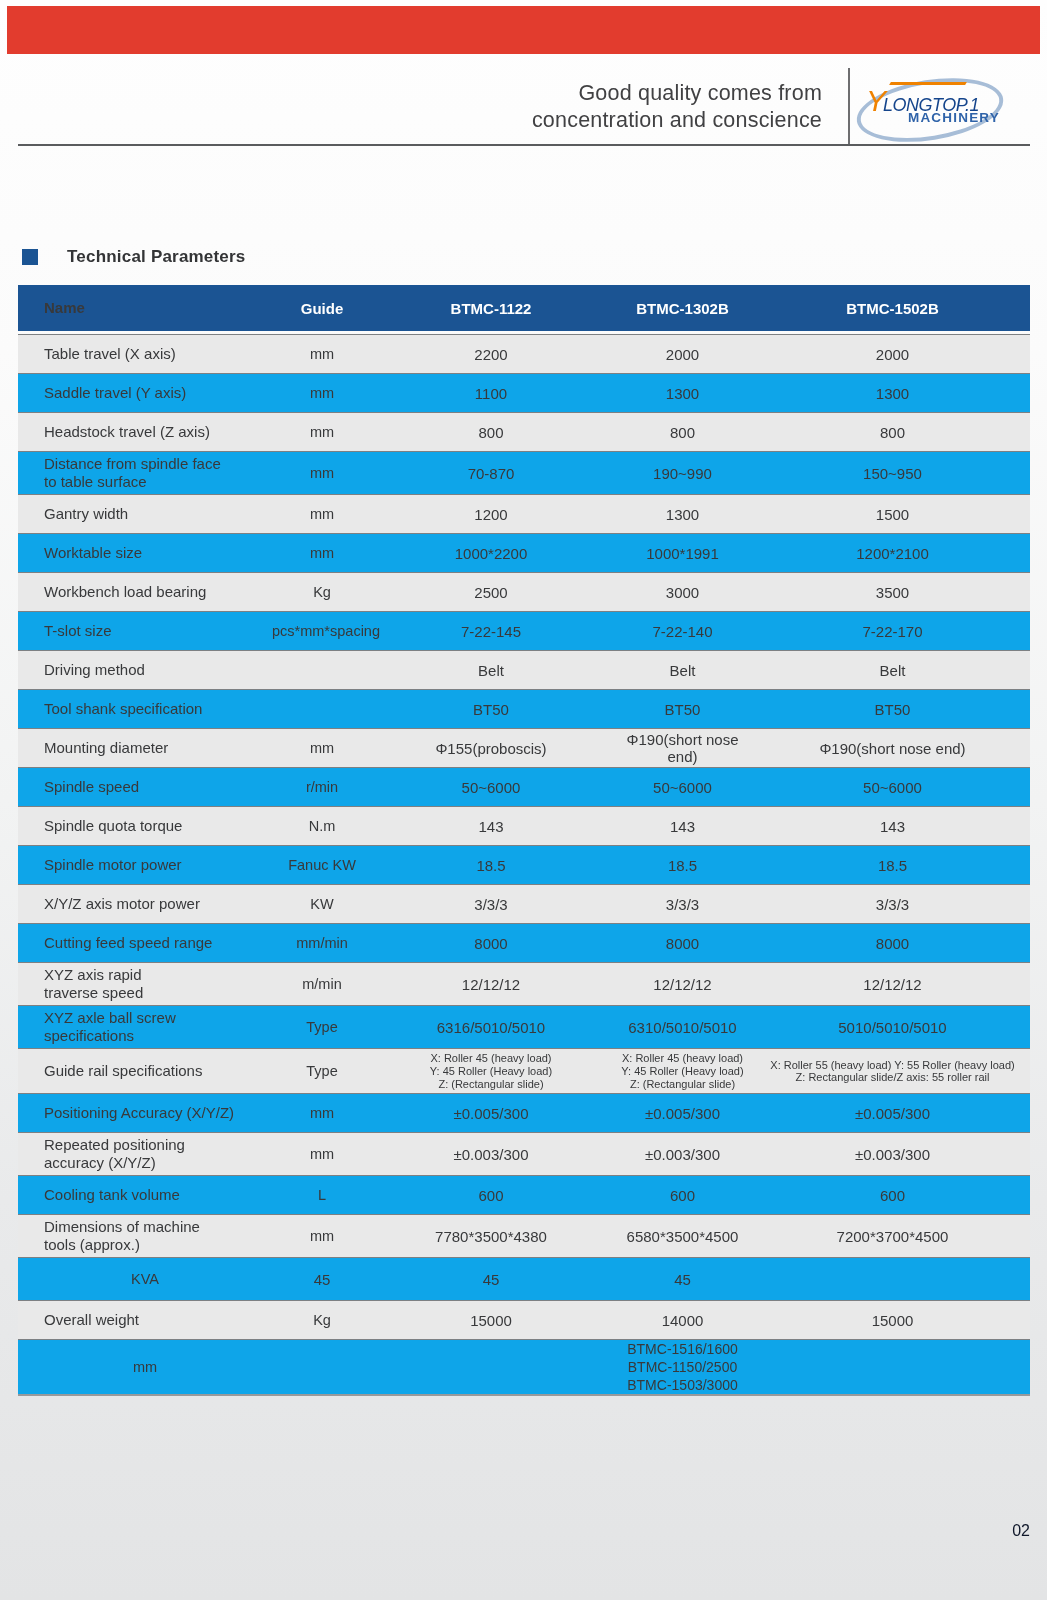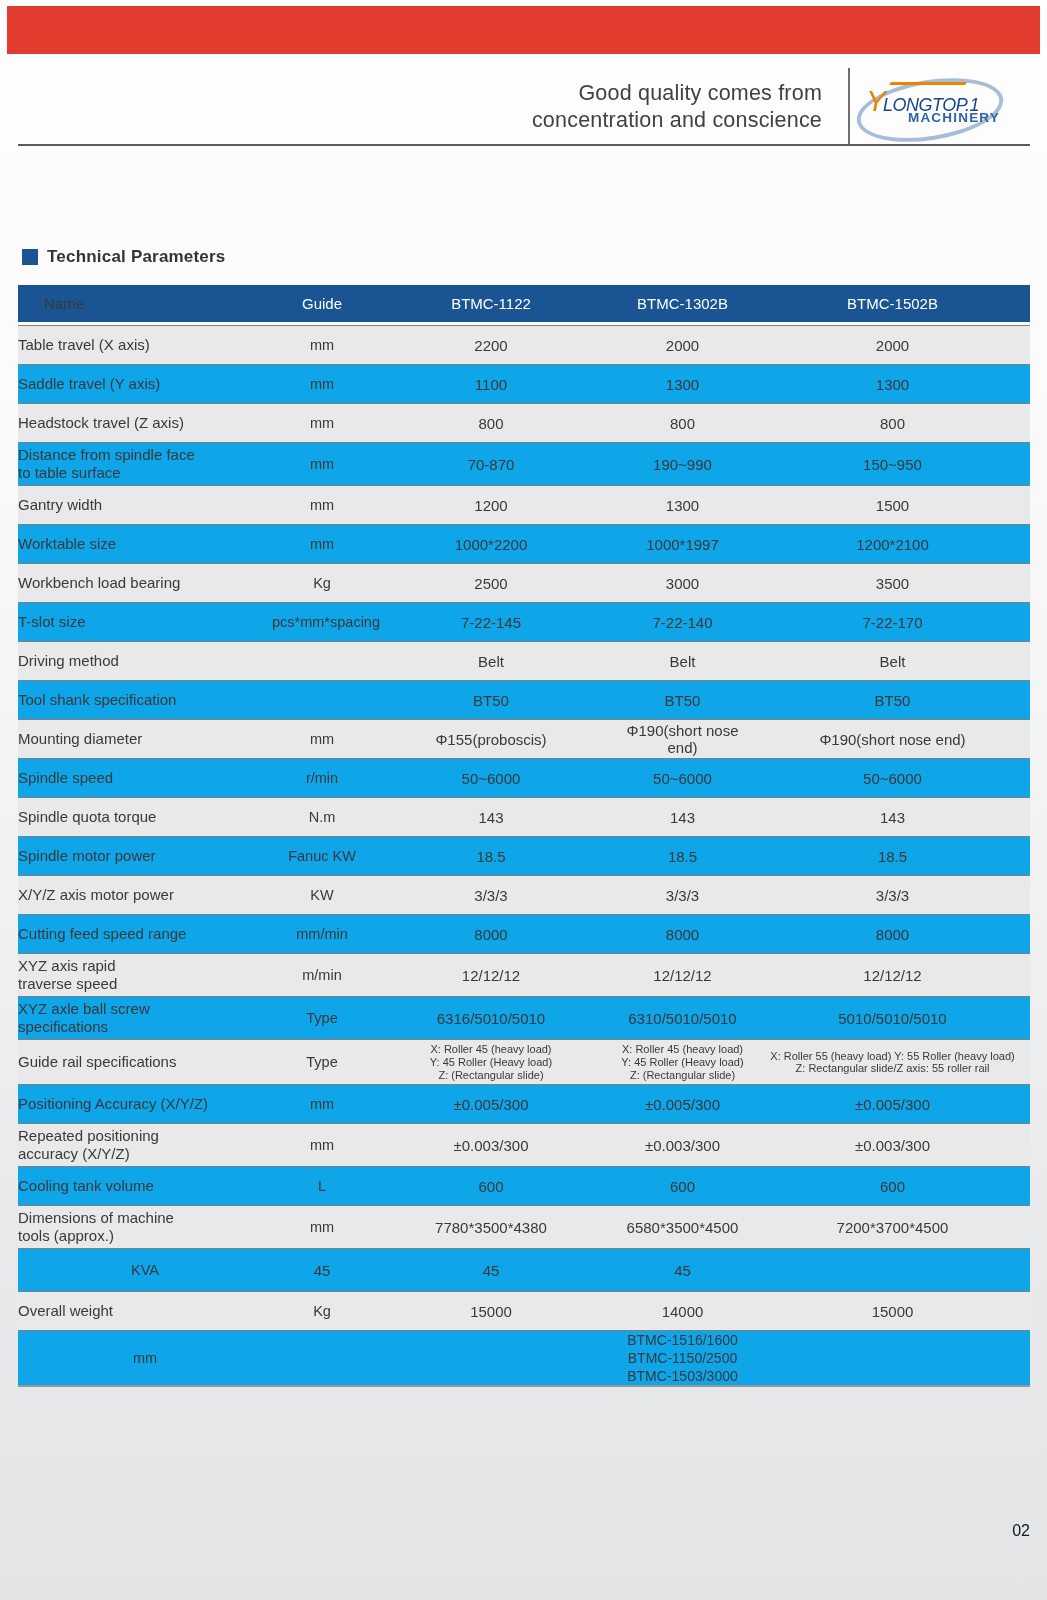--- a/index.html
+++ b/index.html
@@ -15,36 +15,36 @@
   .hdr-divider{position:absolute;left:848px;top:68px;width:2px;height:78px;background:#6e6e70;}
   .logo{position:absolute;left:860px;top:70px;width:142px;height:78px;}
   .swoosh{position:absolute;left:-4px;top:10px;width:140px;height:52px;border:4px solid #a7bdd7;border-radius:50%;transform:rotate(-9deg);}
   .logo-text{position:absolute;left:6px;top:14px;white-space:nowrap;font-style:italic;font-weight:normal;}
   .logo-y{color:#ef8200;font-size:30px;}
   .logo-name{color:#15458c;font-size:18px;letter-spacing:-.5px;margin-left:-3px;}
   .logo-topbar{position:absolute;left:30px;top:12px;width:76px;height:3px;background:#ef8200;transform:skewX(-30deg);}
   .logo-sub{position:absolute;right:2px;top:40px;color:#2f63a9;font-size:13.5px;font-weight:bold;letter-spacing:1.2px;}
   .hdr-rule{position:absolute;left:18px;top:144px;width:1012px;height:2px;background:#5a5c5e;}
   
-  .section-head{position:absolute;left:22px;top:247px;display:flex;align-items:center;}
+  .section-head{position:absolute;left:22px;top:247px;display:flex;align-items:center;gap:20px;}
   .blue-square{width:16px;height:16px;background:var(--blue,#1b5493);margin-right:9px;}
   .section-title{font-size:17px;font-weight:bold;color:#333436;letter-spacing:.2px;}
   
   .spec-table{position:absolute;left:18px;top:285px;width:1012px;}
-  .t-head{display:grid;grid-template-columns:254px 100px 238px 145px 275px;height:37px;background:var(--blue,#1b5493);color:#ffffff;font-weight:normal;font-size:15px;align-items:center;}
+  .t-head{display:grid;grid-template-columns:254px 100px 238px 145px 275px;height:46px;background:var(--blue,#1b5493);color:#ffffff;font-weight:bold;font-size:15px;align-items:center;}
   .t-head .c-name{padding-left:26px;text-align:left;}
   .t-head div{text-align:center;}
   .t-gap{height:3px;background:transparent;}
   .t-row{display:grid;grid-template-columns:254px 100px 238px 145px 275px;align-items:center;background:#0ea5e9;border-top:1px solid #7d8083;min-height:39px;box-sizing:border-box;}
   .t-row:first-of-type{border-top:1px solid #7d8083;}
   .t-row.shaded{background:var(--shade,#e9e9e9);}
   .t-row.tall{min-height:43px;}
   .t-row.guide{min-height:45px;}
   .t-body{border-bottom:2px solid #97999b;}
-  .c-name{font-size:15px;line-height:18px;text-align:left;color:#38393b;}
+  .c-name{font-size:15px;line-height:18px;padding-left:26px;text-align:left;color:#38393b;}
   .c-unit{font-size:14.5px;text-align:center;white-space:nowrap;}
   .c-val{font-size:15px;text-align:center;line-height:17px;}
   .c-val.small{font-size:11px;line-height:13px;}
   .c-val.tiny{font-size:11px;line-height:12px;}
   .c-val.mid{font-size:14px;line-height:18px;}
   .page-num{position:absolute;top:1522px;right:17px;font-size:16px;color:#0f172a;}
 </style>
 </head>
 <body style="--red: #e23c2e; --blue: #1b5493; --shade: #e9e9e9;">
 
@@ -128,21 +128,21 @@
         <div class="c-val">1200</div>
         <div class="c-val">1300</div>
         <div class="c-val">1500</div>
       </div>
       <div class="t-row">
         <div class="c-name">
           <div>Worktable size</div>
         </div>
         <div class="c-unit">mm</div>
         <div class="c-val">1000*2200</div>
-        <div class="c-val">1000*1997</div>
+        <div class="c-val">1000*1991</div>
         <div class="c-val">1200*2100</div>
       </div>
       <div class="t-row shaded">
         <div class="c-name">
           <div>Workbench load bearing</div>
         </div>
         <div class="c-unit">Kg</div>
         <div class="c-val">2500</div>
         <div class="c-val">3000</div>
         <div class="c-val">3500</div>

